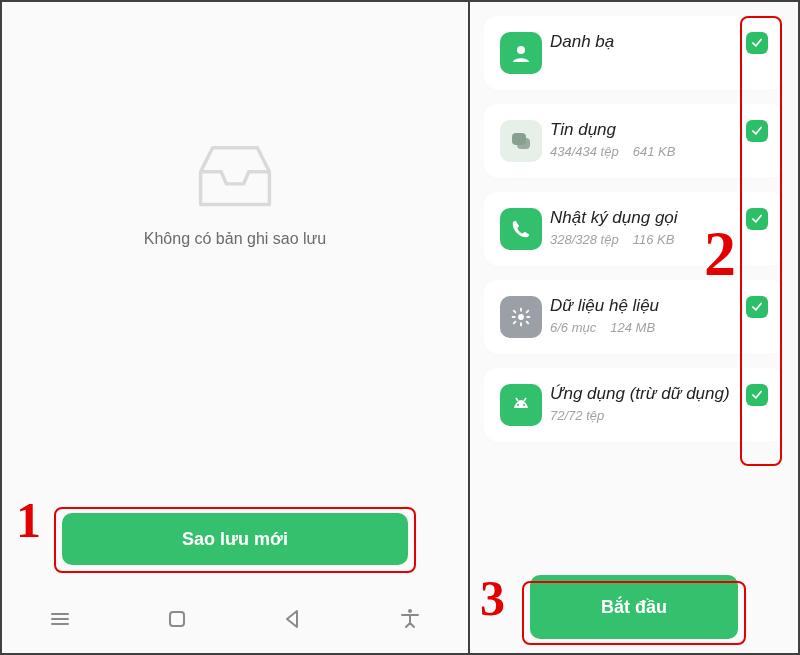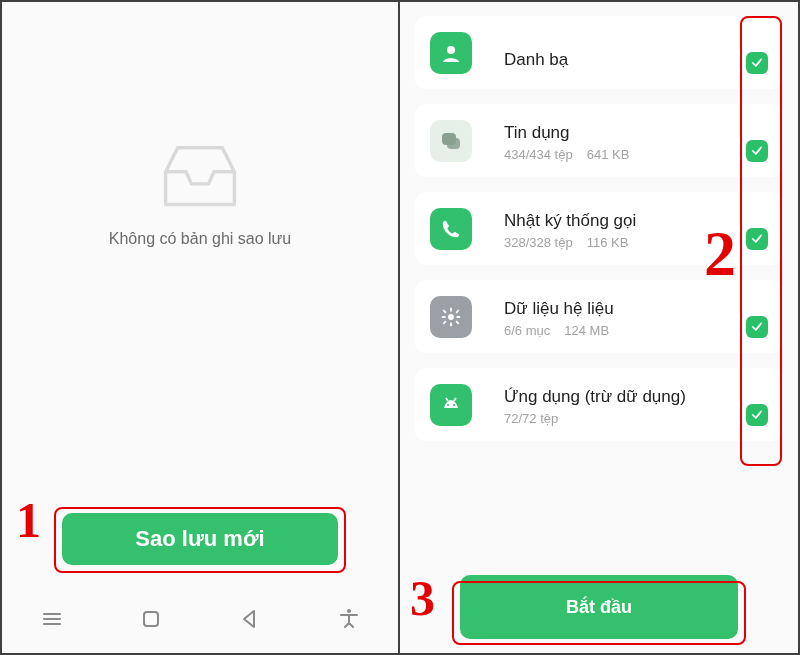--- a/index.html
+++ b/index.html
@@ -1,44 +1,45 @@
 <!DOCTYPE html>
 <html><head>
 <meta charset="utf-8">
 <style>
   * { box-sizing: border-box; margin: 0; padding: 0; }
   html, body { width: 800px; height: 655px; font-family: -apple-system, Helvetica, Arial, sans-serif; background: #fff; }
   .outer {
     width: 800px; height: 655px; border: 2px solid #404040; display: flex; position: relative;
   }
   .pane { height: 100%; background: #fafafa; position: relative; }
-  .pane-left { width: 398px; border-right: 2px solid #404040; }
+  .pane-left { width: 468px; border-right: 2px solid #404040; }
   .pane-right { flex: 1; }
 
   
   .empty-area { position: absolute; top: 140px; left: 0; right: 0; display: flex; flex-direction: column; align-items: center; }
   .inbox-icon { width: 86px; height: 70px; color: #d9d9d9; }
   .empty-text { margin-top: 18px; font-size: 16px; color: #6b6b6b; }
   .btn-primary {
     position: absolute; left: 60px; right: 60px; bottom: 88px; height: 52px;
-    background: #34c06c; color: #fff; font-size: 22px; font-weight: 600;
+    background: #34c06c; color: #fff; font-size: 18px; font-weight: 600;
     border: none; border-radius: 10px; display: flex; align-items: center; justify-content: center;
   }
   .navbar {
     position: absolute; left: 0; right: 0; bottom: 10px; height: 48px;
     display: flex; align-items: center; justify-content: space-around; color: #8a8a8a;
   }
   .nav-icon { width: 24px; height: 24px; }
 
   
   .list { padding: 0 14px; }
   .card {
     background: #fff; border-radius: 14px; margin-top: 14px; padding: 16px 16px;
-    display: flex; align-items: flex-end; gap: 32px;
+    display: flex; align-items: flex-start; gap: 8px;
     box-shadow: 0 1px 1px rgba(0,0,0,0.02);
+    font-style: italic;
   }
   .card-icon {
     width: 42px; height: 42px; border-radius: 10px; display: flex; align-items: center; justify-content: center;
     flex-shrink: 0;
   }
   .card-body { flex: 1; min-width: 0; }
   .card-title { font-size: 17px; color: #222; margin-bottom: 4px; }
   .card-sub { font-size: 13px; color: #a2a2a2; }
   .card-sub .gap { display:inline-block; width:14px; }
   .chk {
@@ -128,21 +129,21 @@
             </svg>
           </div>
         </div>
         <div class="card">
           <div class="card-icon" style="background: rgb(51, 192, 108);">
             <svg width="22" height="22" viewBox="0 0 24 24">
               <path d="M6 3c-1 0-3 1-3 3 0 8 7 15 15 15 2 0 3-2 3-3l-5-3-2 2c-3-1-5-3-6-6l2-2-3-5z" fill="#fff"></path>
             </svg>
           </div>
           <div class="card-body">
-            <div class="card-title">Nhật ký thống gọi</div>
+            <div class="card-title">Nhật ký dụng gọi</div>
             <div class="card-sub"><span>328/328 tệp</span><span class="gap"></span><span>116 KB</span></div>
           </div>
           <div class="chk">
             <svg width="14" height="14" viewBox="0 0 24 24">
               <path d="M5 12l5 5 9-11" fill="none" stroke="#fff" stroke-width="3" stroke-linecap="round" stroke-linejoin="round"></path>
             </svg>
           </div>
         </div>
         <div class="card">
           <div class="card-icon" style="background: rgb(154, 160, 166);">

